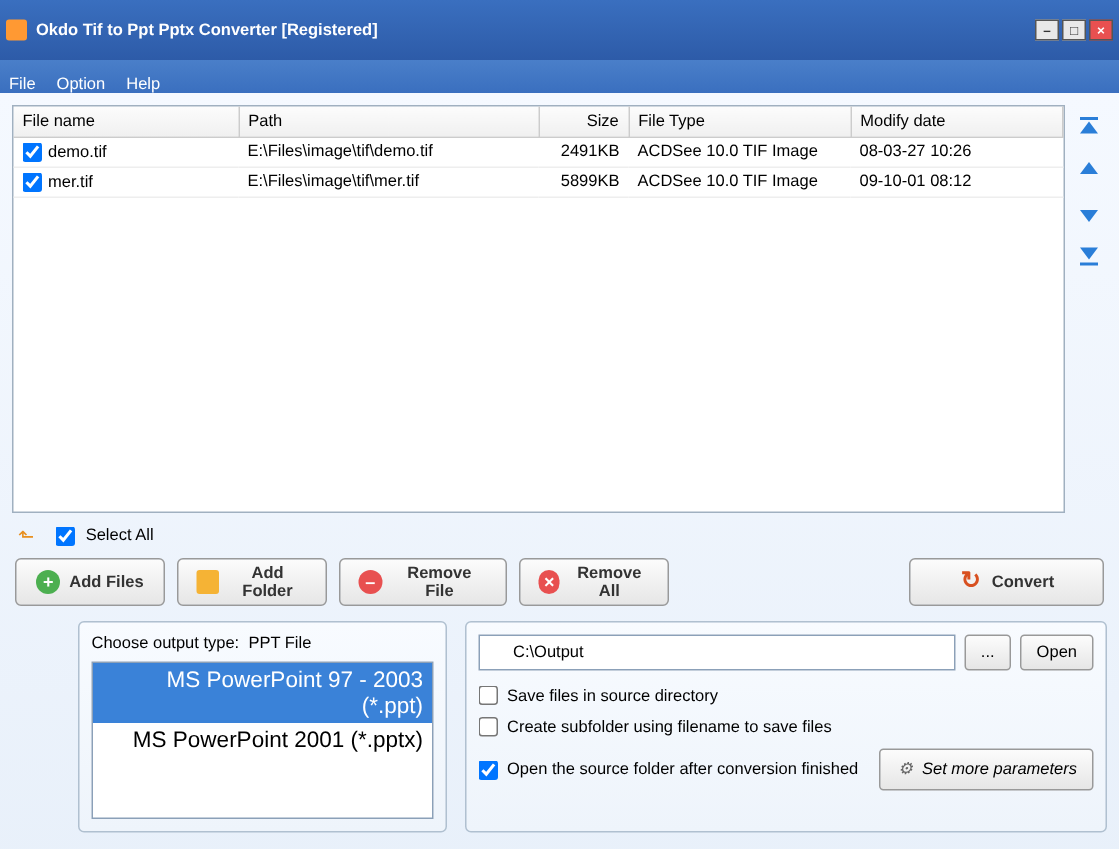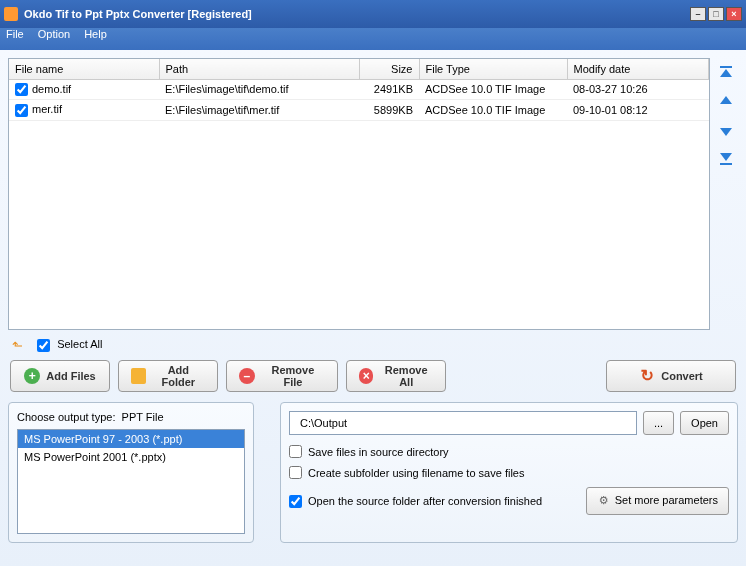--- a/index.html
+++ b/index.html
@@ -1,24 +1,24 @@
 <!DOCTYPE html>
 <html><head>
 <meta charset="utf-8">
 <style>
 * { box-sizing: border-box; margin: 0; padding: 0; font-family: Tahoma, sans-serif; font-size: 11px; }
 body { background: #fff; width: 746px; height: 566px; overflow: hidden; }
 
-.titlebar { background: linear-gradient(#3a6fbf, #2d5ba8); height: 28px; display: flex; align-items: center; padding: 0 4px; color: #fff; font-family: monospace; font-size: 12px; font-weight: bold; }
+.titlebar { background: linear-gradient(#3a6fbf, #2d5ba8); height: 40px; display: flex; align-items: center; padding: 0 4px; color: #fff; font-family: monospace; font-size: 12px; font-weight: bold; }
 .titlebar .icon { width: 14px; height: 14px; background: #ff9933; margin-right: 6px; border-radius: 2px; }
 .titlebar .spacer { flex: 1; }
 .titlebar .winbtn { width: 16px; height: 14px; margin-left: 2px; background: #e8e8e8; border: 1px solid #555; display: flex; align-items: center; justify-content: center; font-size: 9px; font-weight: bold; color: #333; cursor: pointer; }
 .titlebar .winbtn.close { background: #e85050; color: #fff; }
 
-.menubar { background: linear-gradient(#4a7fc9, #3a6fbf); height: 22px; display: flex; align-items: flex-start; padding: 0 6px; color: #fff; font-size: 12px; }
+.menubar { background: linear-gradient(#4a7fc9, #3a6fbf); height: 22px; display: flex; align-items: flex-end; padding: 0 6px; color: #fff; font-size: 12px; }
 .menubar .menuitem { margin-right: 14px; cursor: pointer; }
 
 .workarea { background: linear-gradient(#f5f9ff, #e8f0fa); padding: 8px; height: 520px; }
 
 .filetable-wrap { display: flex; }
 .filetable { flex: 1; border: 1px solid #a0b0c0; background: #fff; height: 272px; }
 .filetable table { width: 100%; border-collapse: collapse; table-layout: fixed; }
 .filetable th { background: linear-gradient(#fcfcfc, #f0f0f0); border-right: 1px solid #ccc; border-bottom: 1px solid #ccc; text-align: left; padding: 3px 6px; font-weight: normal; font-size: 11px; height: 20px; overflow: hidden; }
 .filetable td { border-bottom: 1px solid #eee; padding: 3px 6px; font-size: 11px; white-space: nowrap; overflow: hidden; }
 .filetable td input[type=checkbox] { margin-right: 4px; vertical-align: middle; }
@@ -33,35 +33,35 @@
 .btn { display: inline-flex; align-items: center; justify-content: center; height: 32px; background: linear-gradient(#fcfcfc, #e6e6e6); border: 1px solid #999; border-radius: 4px; padding: 0 12px; cursor: pointer; font-size: 12px; font-weight: bold; color: #333; }
 .btn .bicon { width: 16px; height: 16px; margin-right: 6px; display: inline-block; border-radius: 8px; text-align: center; line-height: 16px; color: #fff; font-size: 12px; }
 .bicon.add { background: #4caf50; }
 .bicon.folder { background: #f5b335; border-radius: 2px; }
 .bicon.remove { background: #e85050; }
 .bicon.removeall { background: #e85050; }
 .bicon.convert { color: #d85020; font-size: 16px; font-weight: bold; }
 .btn.wide { width: 100px; }
 .btn.convert { width: 130px; }
 
-.bottom-panels { display: flex; gap: 26px; }
+.bottom-panels { display: flex; gap: 12px; margin-left: 44px; }
 .panel { border: 1px solid #b0c0d0; border-radius: 4px; padding: 8px; background: linear-gradient(#f8fbff, #eef4fb); }
 .panel.left { width: 246px; }
 .panel.right { flex: 1; }
 .panel-label { font-size: 11px; margin-bottom: 6px; }
 .typelist { border: 1px solid #8ba0b8; background: #fff; height: 105px; }
-.typelist .opt { padding: 3px 6px; font-size: 11px; cursor: pointer; }
+.typelist .opt { padding: 3px 6px; font-size: 15px; cursor: pointer; text-align: right; }
 .typelist .opt.selected { background: #3a82d8; color: #fff; }
 .outfolder-row { display: flex; gap: 6px; align-items: center; margin-bottom: 10px; }
-.outfolder-row input[type=text] { flex: 1; height: 24px; border: 1px solid #8ba0b8; background: #fff; padding: 0 10px; font-size: 11px; }
+.outfolder-row input[type=text] { flex: 1; height: 24px; border: 1px solid #8ba0b8; background: #fff; padding: 0 22px; font-size: 11px; }
 .smallbtn { height: 24px; padding: 0 10px; background: linear-gradient(#fcfcfc, #e6e6e6); border: 1px solid #999; border-radius: 3px; cursor: pointer; font-size: 11px; }
 .checkrow { display: flex; align-items: center; margin-bottom: 8px; font-size: 11px; }
 .checkrow input { margin-right: 6px; }
 .rightbottom { display: flex; align-items: center; }
-.rightbottom .setmore { margin-left: auto; }
+.rightbottom .setmore { margin-left: auto; font-style: italic; }
 .gear-icon { display: inline-block; width: 14px; height: 14px; margin-right: 4px; vertical-align: middle; color: #666; }
 
 svg { display: block; }
 </style>
 </head>
 <body>
 
 <div class="titlebar">
   <span class="icon"></span>
   <span>Okdo Tif to Ppt Pptx Converter [Registered]</span>

